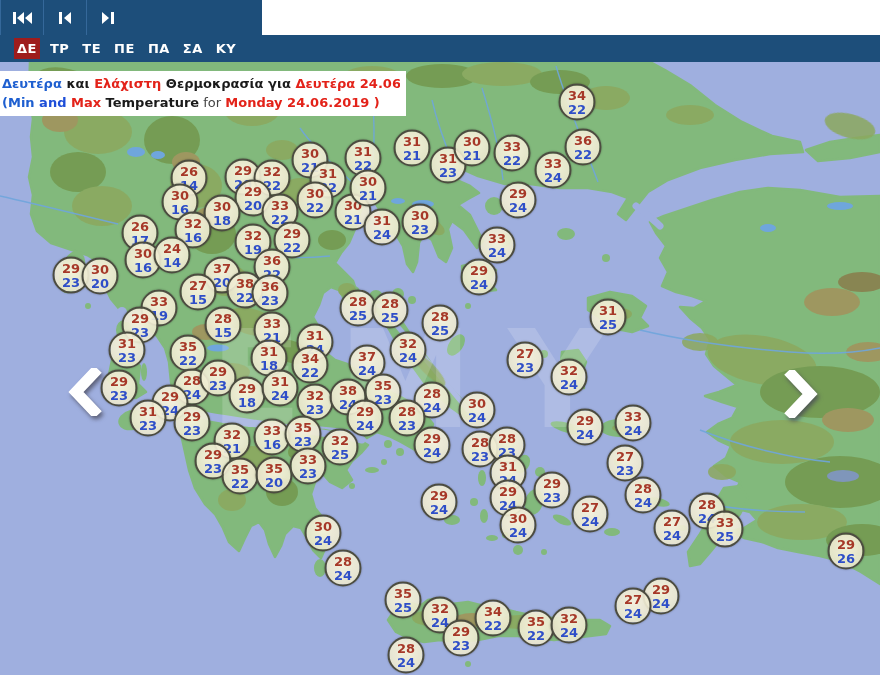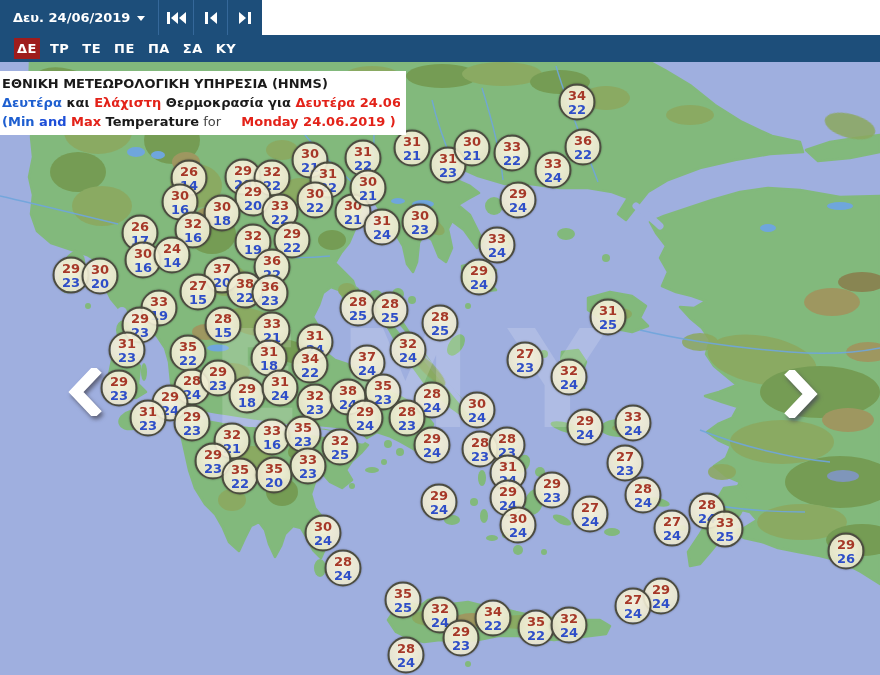--- a/index.html
+++ b/index.html
@@ -43,24 +43,20 @@
   
   .arrow{position:absolute;z-index:25;cursor:pointer;
          filter:drop-shadow(2px 3px 2px rgba(70,70,85,.75));}
   .arrow.left{left:68px;top:306px;}
   .arrow.right{left:784px;top:308px;}
 </style>
 </head>
 <body>
 
 <div class="topbar">
-  <div class="date-btn">
-    <span>Δευ. 24/06/2019</span>
-    <span class="caret"></span>
-  </div>
   <div class="nav-btn">
     <svg width="21" height="14" viewBox="0 0 21 14">
       <g fill="#fff">
           <rect x="1" y="1" width="3" height="12"></rect>
       <path d="M12 1 L5 7 L12 13 Z"></path>
           <path d="M20 1 L13 7 L20 13 Z"></path>
         </g>
     </svg>
   </div>
   <div class="nav-btn">
@@ -291,23 +287,22 @@
       <ellipse cx="218" cy="348" rx="11" ry="3.5"></ellipse>
       <ellipse cx="840" cy="206" rx="13" ry="4"></ellipse>
       <ellipse cx="768" cy="228" rx="8" ry="4"></ellipse>
     </g>
     <ellipse cx="843" cy="476" rx="16" ry="6" fill="#7F96BA"></ellipse>
   </svg>
 
   <div class="watermark">EMY</div>
 
   <div class="header-box">
-    <div class="hline"><span style="color: rgb(26, 26, 26);">ΕΘΝΙΚΗ ΜΕΤΕΩΡΟΛΟΓΙΚΗ ΥΠΗΡΕΣΙΑ (HNMS)</span></div>
     <div class="hline"><span style="color: rgb(30, 95, 208);">Δευτέρα</span><span style="color: rgb(26, 26, 26);"> και </span><span style="color: rgb(227, 34, 25);">Ελάχιστη</span><span style="color: rgb(26, 26, 26);"> Θερμοκρασία για </span><span style="color: rgb(227, 34, 25);">Δευτέρα 24.06.2019</span></div>
-    <div class="hline"><span style="color: rgb(30, 95, 208);">(Min</span><span style="color: #1d4ed8;"> and </span><span style="color: rgb(227, 34, 25);">Max</span><span style="color: rgb(26, 26, 26);"> Temperature</span><span style="color: rgb(68, 68, 68); font-weight: 400;"> for </span><span style="color: rgb(227, 34, 25); margin-left: 16px;">Monday 24.06.2019 )</span></div>
+    <div class="hline"><span style="color: rgb(30, 95, 208);">(Min</span><span style="color: #1d4ed8;"> and </span><span style="color: rgb(227, 34, 25);">Max</span><span style="color: rgb(26, 26, 26);"> Temperature</span><span style="color: rgb(68, 68, 68); font-weight: 400;"> for </span><span style="color: rgb(227, 34, 25);">Monday 24.06.2019 )</span></div>
   </div>
 
   <div class="stations">
       <div class="station" style="left: 189px; top: 116px;">
         <span class="hi">26</span>
         <span class="lo">14</span>
       </div>
       <div class="station" style="left: 243px; top: 115px;">
         <span class="hi">29</span>
         <span class="lo">20</span>

